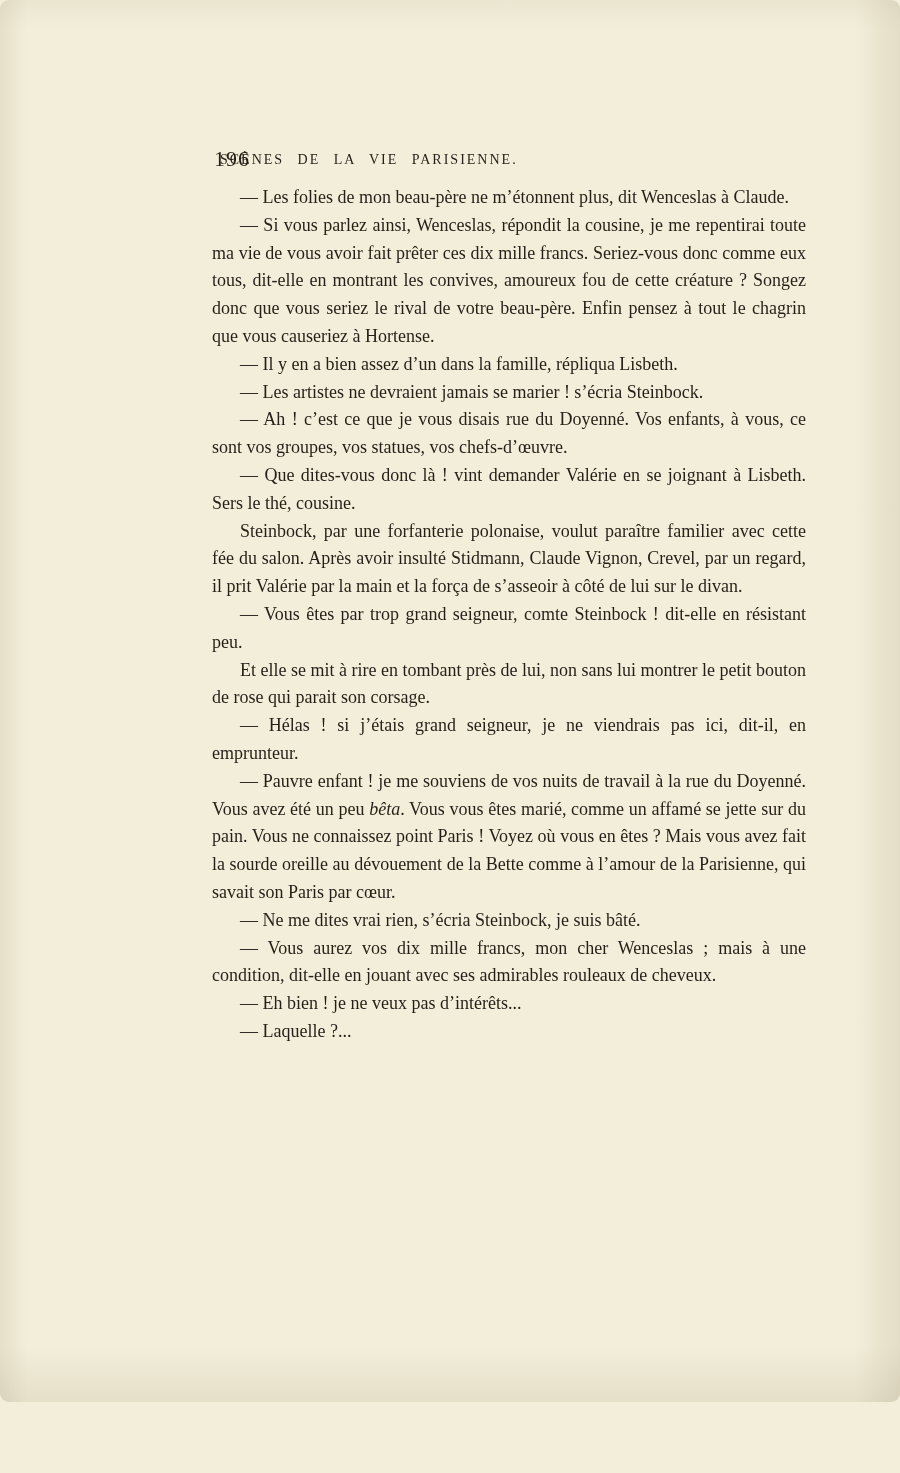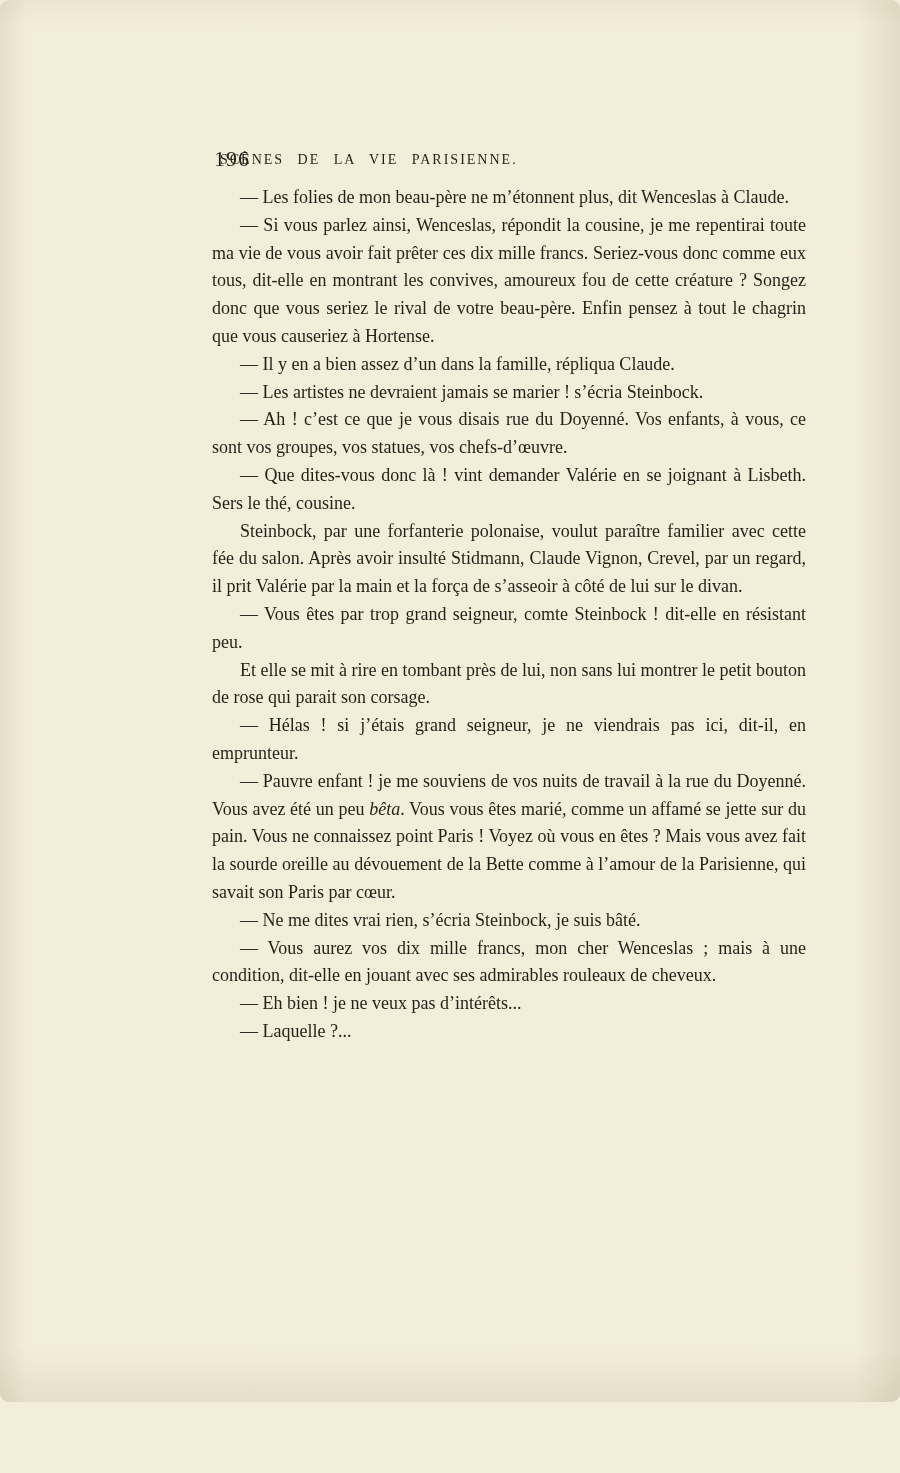--- a/index.html
+++ b/index.html
@@ -70,21 +70,21 @@
 <body>
 
 <div class="page">
   <div class="header">
     <span class="page-number">196</span>
     <span class="running-title">SCÈNES DE LA VIE PARISIENNE.</span>
   </div>
   <div class="text-block">
       <p class="para"><span>— Les folies de mon beau-père ne m’étonnent plus, dit Wenceslas à Claude.</span></p>
       <p class="para"><span>— Si vous parlez ainsi, Wenceslas, répondit la cousine, je me repentirai toute ma vie de vous avoir fait prêter ces dix mille francs. Seriez-vous donc comme eux tous, dit-elle en montrant les convives, amoureux fou de cette créature&nbsp;? Songez donc que vous seriez le rival de votre beau-père. Enfin pensez à tout le chagrin que vous causeriez à Hortense.</span></p>
-      <p class="para"><span>— Il y en a bien assez d’un dans la famille, répliqua Claude.</span></p>
+      <p class="para"><span>— Il y en a bien assez d’un dans la famille, répliqua Lisbeth.</span></p>
       <p class="para"><span>— Les artistes ne devraient jamais se marier&nbsp;! s’écria Steinbock.</span></p>
       <p class="para"><span>— Ah&nbsp;! c’est ce que je vous disais rue du Doyenné. Vos enfants, à vous, ce sont vos groupes, vos statues, vos chefs-d’œuvre.</span></p>
       <p class="para"><span>— Que dites-vous donc là&nbsp;! vint demander Valérie en se joignant à Lisbeth. Sers le thé, cousine.</span></p>
       <p class="para"><span>Steinbock, par une forfanterie polonaise, voulut paraître familier avec cette fée du salon. Après avoir insulté Stidmann, Claude Vignon, Crevel, par un regard, il prit Valérie par la main et la força de s’asseoir à côté de lui sur le divan.</span></p>
       <p class="para"><span>— Vous êtes par trop grand seigneur, comte Steinbock&nbsp;! dit-elle en résistant peu.</span></p>
       <p class="para"><span>Et elle se mit à rire en tombant près de lui, non sans lui montrer le petit bouton de rose qui parait son corsage.</span></p>
       <p class="para"><span>— Hélas&nbsp;! si j’étais grand seigneur, je ne viendrais pas ici, dit-il, en emprunteur.</span></p>
       <p class="para"><span>— Pauvre enfant&nbsp;! je me souviens de vos nuits de travail à la rue du Doyenné. Vous avez été un peu </span><span class="italic">bêta</span><span>. Vous vous êtes marié, comme un affamé se jette sur du pain. Vous ne connaissez point Paris&nbsp;! Voyez où vous en êtes&nbsp;? Mais vous avez fait la sourde oreille au dévouement de la Bette comme à l’amour de la Parisienne, qui savait son Paris par cœur.</span></p>
       <p class="para"><span>— Ne me dites vrai rien, s’écria Steinbock, je suis bâté.</span></p>
       <p class="para"><span>— Vous aurez vos dix mille francs, mon cher Wenceslas&nbsp;; mais à une condition, dit-elle en jouant avec ses admirables rouleaux de cheveux.</span></p>

